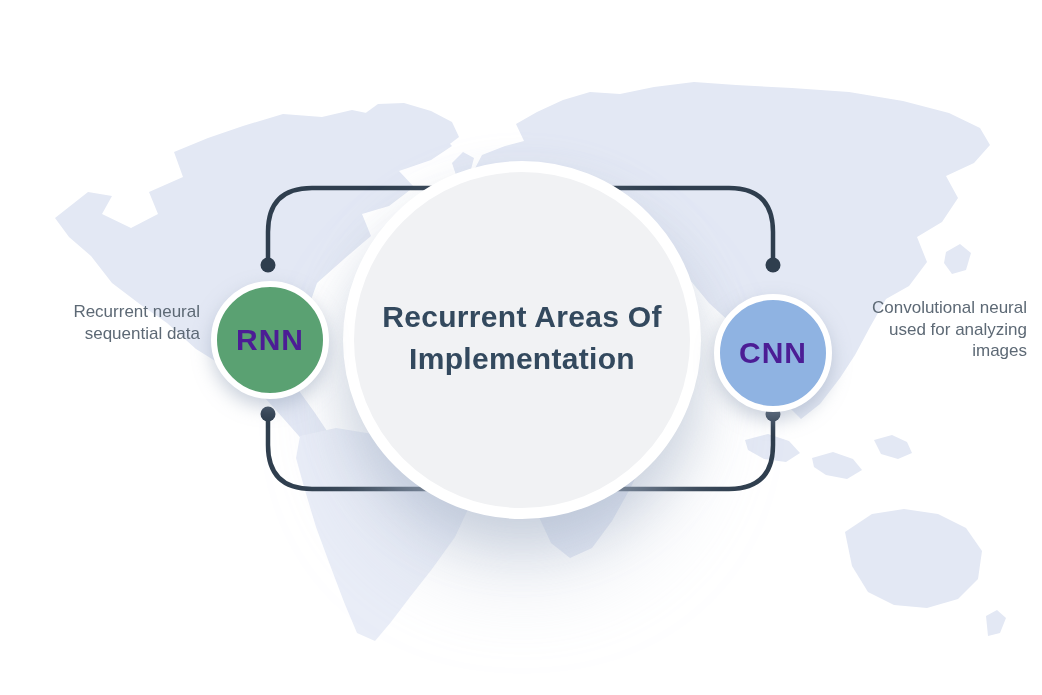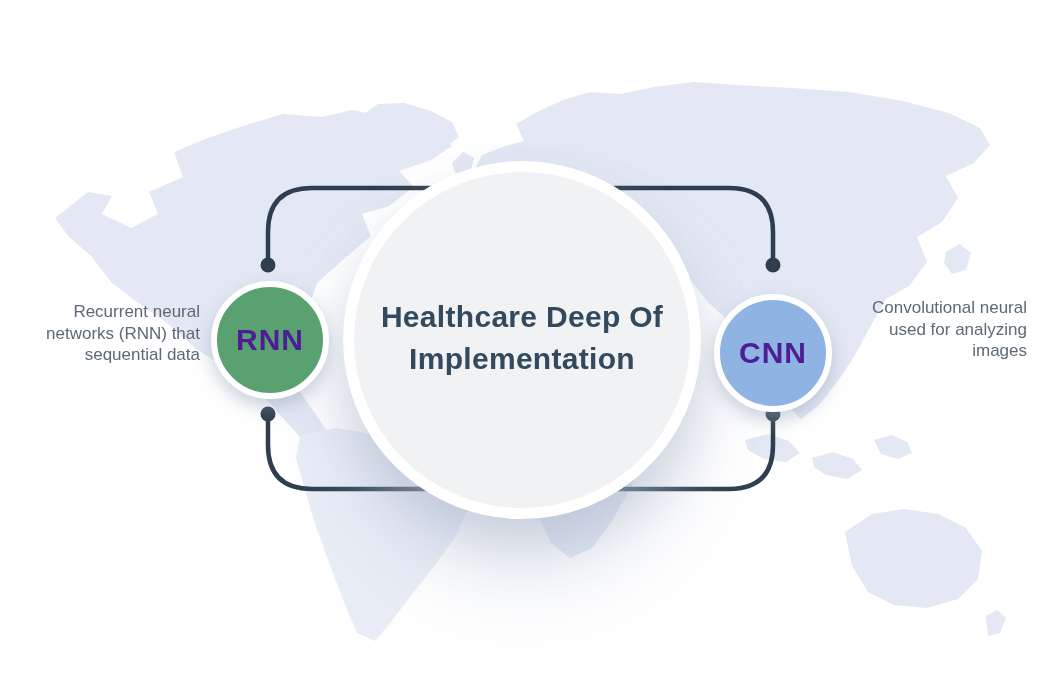--- a/index.html
+++ b/index.html
@@ -109,36 +109,35 @@
   <path class="connector-path" d="M 268 265 L 268 232 Q 268 188 312 188 L 729 188 Q 773 188 773 232 L 773 265"></path>
   <path class="connector-path" d="M 268 414 L 268 445 Q 268 489 312 489 L 729 489 Q 773 489 773 445 L 773 414"></path>
   <circle class="connector-dot" cx="268" cy="265" r="7.5"></circle>
   <circle class="connector-dot" cx="773" cy="265" r="7.5"></circle>
   <circle class="connector-dot" cx="268" cy="414" r="7.5"></circle>
   <circle class="connector-dot" cx="773" cy="414" r="7.5"></circle>
 </svg>
 
 <div class="center-circle">
   <div class="center-title">
-    <span>Healthcare Deep Of</span>
+    <span>Recurrent Areas Of</span>
     <span>Implementation</span>
   </div>
 </div>
 
 <div class="node-circle rnn">
   <span class="node-label">RNN</span>
 </div>
 
 <div class="node-circle cnn">
   <span class="node-label">CNN</span>
 </div>
 
 <div class="desc left">
   <span>Recurrent neural</span>
-  <span>networks (RNN) that</span>
   <span>sequential data</span>
 </div>
 
 <div class="desc right">
   <span>Convolutional neural</span>
   <span>used for analyzing</span>
   <span>images</span>
 </div>
 
 </body></html>

